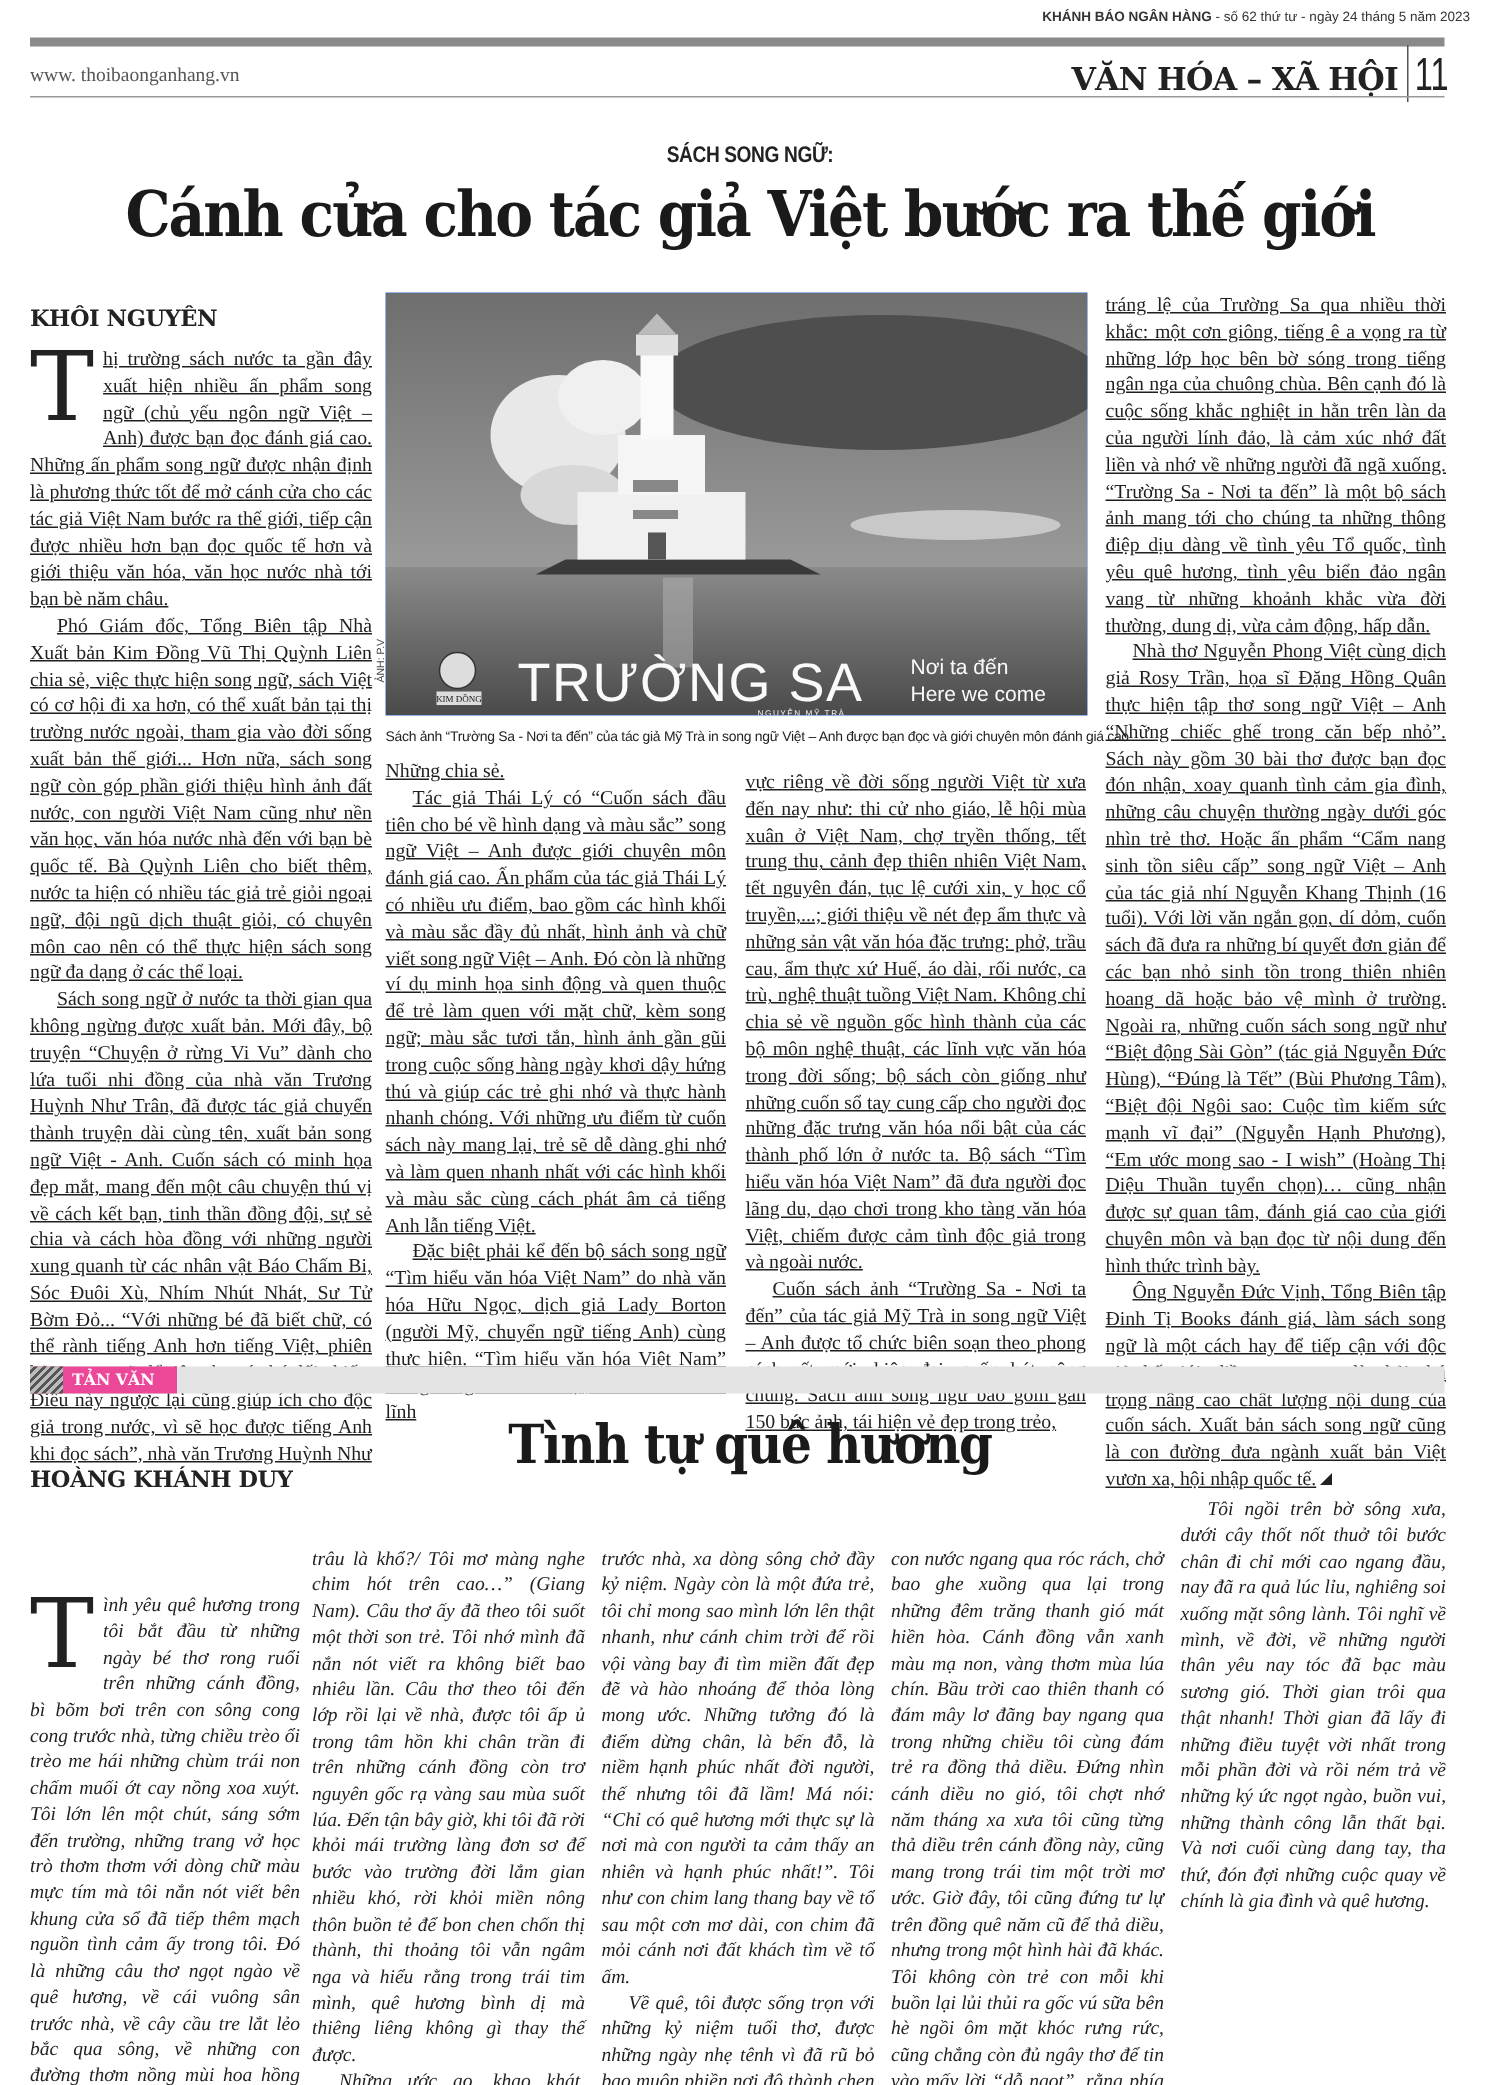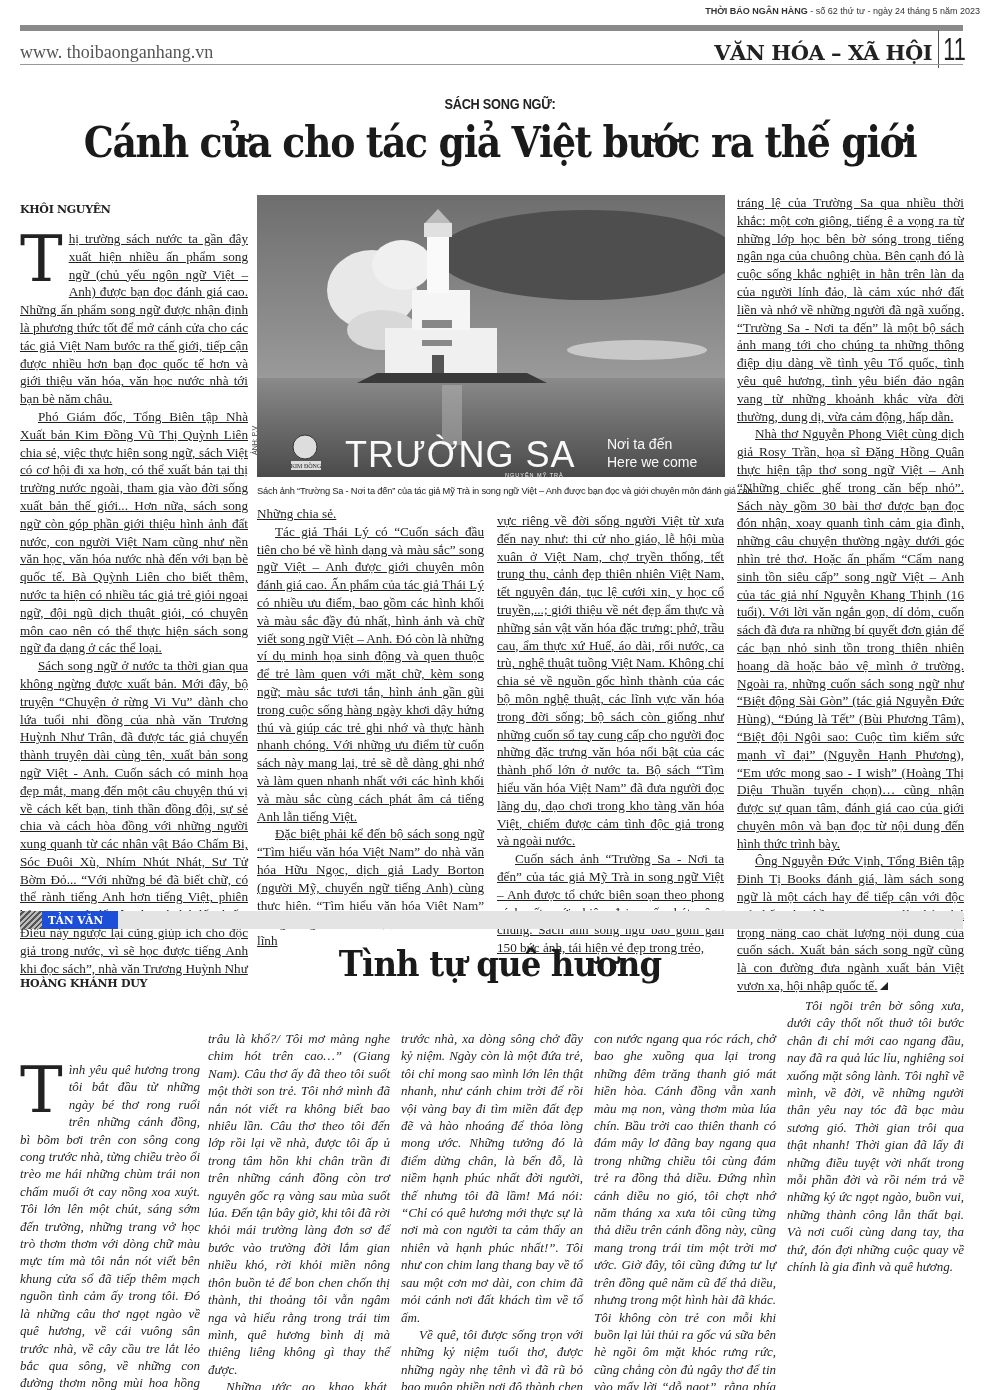--- a/index.html
+++ b/index.html
@@ -2,57 +2,57 @@
 <html><head>
 <meta charset="utf-8">
 <style>
   * { box-sizing: border-box; margin: 0; padding: 0; }
   html, body { width: 1000px; height: 1390px; background: #fff; overflow: hidden; }
   body { position: relative; font-family: "Liberation Serif", serif; color: #1a1a1a; }
 
   .topline { position: absolute; top: 6px; right: 20px; font-size: 9px; color: #333; font-family: "Liberation Sans", sans-serif; }
   .topline b { font-weight: 700; }
   .topbar { position: absolute; top: 25px; left: 20px; right: 37px; height: 6px; background: #8a8a8a; }
-  .site { position: absolute; top: 42px; left: 20px; font-size: 18px; color: #555; font-family: "Liberation Serif", serif; }
+  .site { position: absolute; top: 42px; left: 20px; font-size: 13px; color: #555; font-family: "Liberation Serif", serif; }
   .section-head { position: absolute; top: 30px; right: 37px; display: flex; align-items: stretch; justify-content: flex-end; }
   .section-name { font-family: "DejaVu Serif", serif; font-weight: 700; font-size: 21px; color: #222; padding-top: 10px; padding-right: 6px; letter-spacing: -0.5px; }
   .section-sep { width: 1px; background: #555; }
   .page-num { font-family: "Liberation Sans", sans-serif; font-size: 31px; font-weight: 300; padding-left: 6px; padding-top: 2px; color: #222; transform: scaleX(0.7); transform-origin: left; width: 24px; }
   .headrule { position: absolute; top: 64px; left: 20px; right: 37px; height: 1px; background: #999; }
 
   .kicker { position: absolute; top: 95px; left: 0; width: 1000px; text-align: center; font-family: "Liberation Sans", sans-serif; font-weight: 700; font-size: 15px; letter-spacing: -0.3px; transform: scaleX(0.85); color: #222; }
   .headline { position: absolute; top: 118px; left: 0; width: 1000px; text-align: center; font-family: "DejaVu Serif", serif; font-weight: 700; font-size: 42px; letter-spacing: -1.5px; color: #1a1a1a; transform: scaleX(0.9); }
 
-  .byline { position: absolute; font-family: "DejaVu Serif", serif; font-weight: 700; font-size: 11px; color: #222; letter-spacing: -0.3px; }
+  .byline { position: absolute; font-family: "DejaVu Serif", serif; font-weight: 700; font-size: 15px; color: #222; letter-spacing: -0.3px; }
 
   .col { position: absolute; font-size: 13.2px; line-height: 17.8px; text-align: justify; color: #1f1f1f; text-decoration: underline; }
   .col p { text-indent: 18px; }
   .col p.noindent { text-indent: 0; }
   .dropcap { float: left; font-size: 64px; line-height: 50px; margin: 4px 6px 0 0; font-family: "DejaVu Serif", serif; color: #222; }
   .endmark { display: inline-block; width: 0; height: 0; border-left: 8px solid transparent; border-bottom: 8px solid #222; margin-left: 3px; }
 
   .photo { position: absolute; left: 257px; top: 195px; width: 468px; height: 282px; overflow: hidden; background: #3b82f6; }
   .photo svg { display: block; }
   .credit { position: absolute; left: 251px; top: 455px; font-size: 7px; color: #444; font-family: "Liberation Sans", sans-serif; transform: rotate(-90deg); transform-origin: left top; }
   .caption { position: absolute; left: 257px; top: 486px; width: 470px; font-family: "Liberation Sans", sans-serif; font-size: 9.3px; color: #222; letter-spacing: -0.2px; white-space: nowrap; }
 
   .graybar { position: absolute; top: 911px; left: 20px; right: 37px; height: 18px; background: #e4e4e4; }
-  .tag { position: absolute; top: 911px; left: 20px; height: 18px; width: 98px; background: #1d4ed8; color: #fff; font-family: "DejaVu Serif", serif; font-weight: 700; font-size: 10.5px; padding-left: 28px; line-height: 18px; }
+  .tag { position: absolute; top: 911px; left: 20px; height: 18px; width: 98px; background: #ec4899; color: #fff; font-family: "DejaVu Serif", serif; font-weight: 700; font-size: 10.5px; padding-left: 28px; line-height: 18px; }
   .tag-stripes { position: absolute; left: 0; top: 0; width: 22px; height: 18px; background: repeating-linear-gradient(135deg, #bbb 0 2px, #555 2px 4px); }
   .headline2 { position: absolute; top: 942px; left: 0; width: 1000px; text-align: center; font-family: "DejaVu Serif", serif; font-weight: 700; font-size: 36px; letter-spacing: -1px; color: #1a1a1a; transform: scaleX(0.9); }
   .col2 { position: absolute; font-size: 13px; line-height: 17.4px; text-align: justify; font-style: italic; color: #1f1f1f; }
   .col2 p { text-indent: 18px; }
   .col2 p.noindent { text-indent: 0; margin-top: 33px; }
   .col2 .dropcap { font-style: normal; }
 </style>
 </head>
 <body>
 
 <div class="topline">
-  <b>THỜI BÁO NGÂN HÀNG</b><span> - số 62 thứ tư - ngày 24 tháng 5 năm 2023</span>
+  <b>KHÁNH BÁO NGÂN HÀNG</b><span> - số 62 thứ tư - ngày 24 tháng 5 năm 2023</span>
 </div>
 <div class="topbar"></div>
 <div class="site">www. thoibaonganhang.vn</div>
 <div class="section-head">
   <div class="section-name">VĂN HÓA – XÃ HỘI</div>
   <div class="section-sep"></div>
   <div class="page-num">11</div>
 </div>
 <div class="headrule"></div>
 

